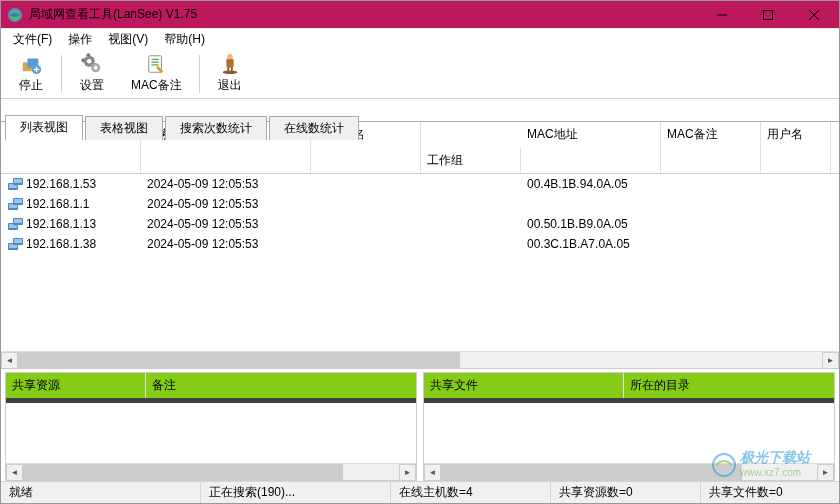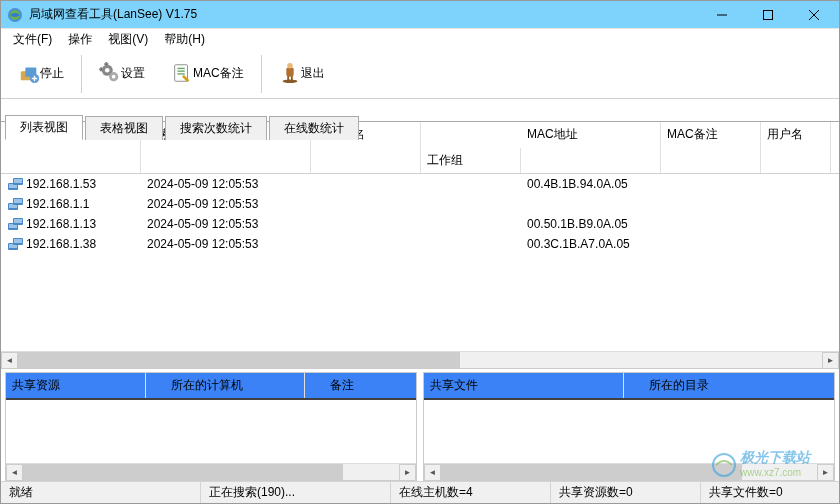--- a/index.html
+++ b/index.html
@@ -1,25 +1,25 @@
 <!DOCTYPE html>
 <html><head>
 <meta charset="utf-8">
 <style>
 * { margin: 0; padding: 0; box-sizing: border-box; font-family: "Microsoft YaHei", "SimSun", sans-serif; font-size: 12px; }
 body { background: #fff; width: 840px; height: 504px; overflow: hidden; border: 1px solid #999; display: flex; flex-direction: column; }
-.titlebar { height: 28px; background: #7dd3fc; display: flex; align-items: center; padding: 0 2px 0 6px; border-bottom: 1px solid #e8e8e8; }
+.titlebar { height: 28px; background: #be185d; display: flex; align-items: center; padding: 0 2px 0 6px; border-bottom: 1px solid #e8e8e8; }
 .titlebar-icon { width: 16px; height: 16px; margin-right: 6px; }
 .titlebar-title { flex: 1; color: #000; }
 .win-controls { display: flex; }
 .win-btn { width: 46px; height: 26px; display: flex; align-items: center; justify-content: center; cursor: default; }
 .menubar { height: 20px; display: flex; align-items: center; padding: 0 4px; background: #fff; }
 .menu-item { padding: 2px 8px; cursor: default; }
 .toolbar { height: 50px; display: flex; align-items: center; padding: 2px 4px; background: #fff; border-bottom: 1px solid #d0d0d0; }
-.tool-btn { display: flex; flex-direction: row; align-items: center; justify-content: center; padding: 4px 12px; border: 1px solid transparent; cursor: default; min-width: 52px; }
+.tool-btn { display: flex; flex-direction: column; align-items: center; justify-content: center; padding: 4px 12px; border: 1px solid transparent; cursor: default; min-width: 52px; }
 .tool-icon { width: 22px; height: 22px; margin-bottom: 2px; }
 .tool-sep { width: 1px; height: 38px; background: #d0d0d0; margin: 0 4px; }
 .tabs { height: 22px; display: flex; align-items: flex-end; padding-left: 4px; background: #fff; }
 .tab { padding: 3px 14px; border: 1px solid #aaa; border-bottom: none; background: #f0f0f0; margin-right: 2px; cursor: default; position: relative; top: 19px; }
 .tab.active { background: #fff; border-bottom: 1px solid #fff; z-index: 2; }
 .tab-content { flex: 1; display: flex; flex-direction: column; border-top: 1px solid #aaa; min-height: 0; }
 .main-table { flex: 1; display: flex; flex-direction: column; overflow: hidden; min-height: 0; border-bottom: 1px solid #ccc; }
 .table-header { display: flex; background: #fff; border-bottom: 1px solid #d0d0d0; }
 .th { padding: 4px 6px; border-right: 1px solid #e0e0e0; background: #fff; white-space: nowrap; overflow: hidden; }
 .table-body { flex: 1; overflow: auto; background: #fff; }
@@ -32,21 +32,21 @@
 .c3 { width: 100px; margin-top: 26px; }
 .c4 { width: 140px; }
 .c5 { width: 100px; }
 .c6 { width: 70px; }
 .hscroll { height: 17px; background: #f0f0f0; display: flex; align-items: center; border-top: 1px solid #ddd; }
 .hscroll-btn { width: 17px; height: 17px; background: #f0f0f0; border: 1px solid #ccc; display: flex; align-items: center; justify-content: center; font-size: 8px; color: #555; }
 .hscroll-track { flex: 1; height: 17px; background: #f0f0f0; position: relative; }
 .hscroll-thumb { position: absolute; left: 0; top: 0; width: 55%; height: 100%; background: #cdcdcd; }
 .bottom-panels { height: 112px; display: flex; gap: 6px; padding: 3px 4px 0 4px; }
 .panel { flex: 1; border: 1px solid #ccc; display: flex; flex-direction: column; overflow: hidden; }
-.panel-header { display: flex; border-bottom: 2px solid #404040; background: #3b82f6; gap: 19px; }
+.panel-header { display: flex; border-bottom: 5px solid #404040; background: #84cc16; }
 .panel-body { flex: 1; background: #fff; overflow: auto; }
 .ph0 { flex: 0 0 140px; padding: 4px 6px; border-right: 1px solid #e0e0e0; }
 .ph1 { flex: 0 0 140px; padding: 4px 6px; border-right: 1px solid #e0e0e0; }
 .ph2 { flex: 1; padding: 4px 6px; }
 .statusbar { height: 22px; display: flex; align-items: center; background: #f0f0f0; border-top: 1px solid #d4d4d4; }
 .status-cell { padding: 4px 8px; border-right: 1px solid #d4d4d4; height: 100%; display: flex; align-items: center; }
 .sc0 { width: 200px; border-right: 1px solid #d4d4d4; }
 .sc1 { width: 190px; }
 .sc2 { width: 160px; }
 .sc3 { width: 150px; }
@@ -230,21 +230,20 @@
           <div class="hscroll-thumb"></div>
         </div>
       <div class="hscroll-btn">►</div>
     </div>
   </div>
 
   <div class="bottom-panels">
     <div class="panel">
       <div class="panel-header">
         <div class="ph0">共享资源</div>
-        <div class="ph1">所在的计算机</div>
         <div class="ph2">备注</div>
       </div>
       <div class="panel-body"></div>
       <div class="hscroll">
         <div class="hscroll-btn">◄</div>
         <div class="hscroll-track">
             <div class="hscroll-thumb" style="width:85%"></div>
           </div>
         <div class="hscroll-btn">►</div>
       </div>

